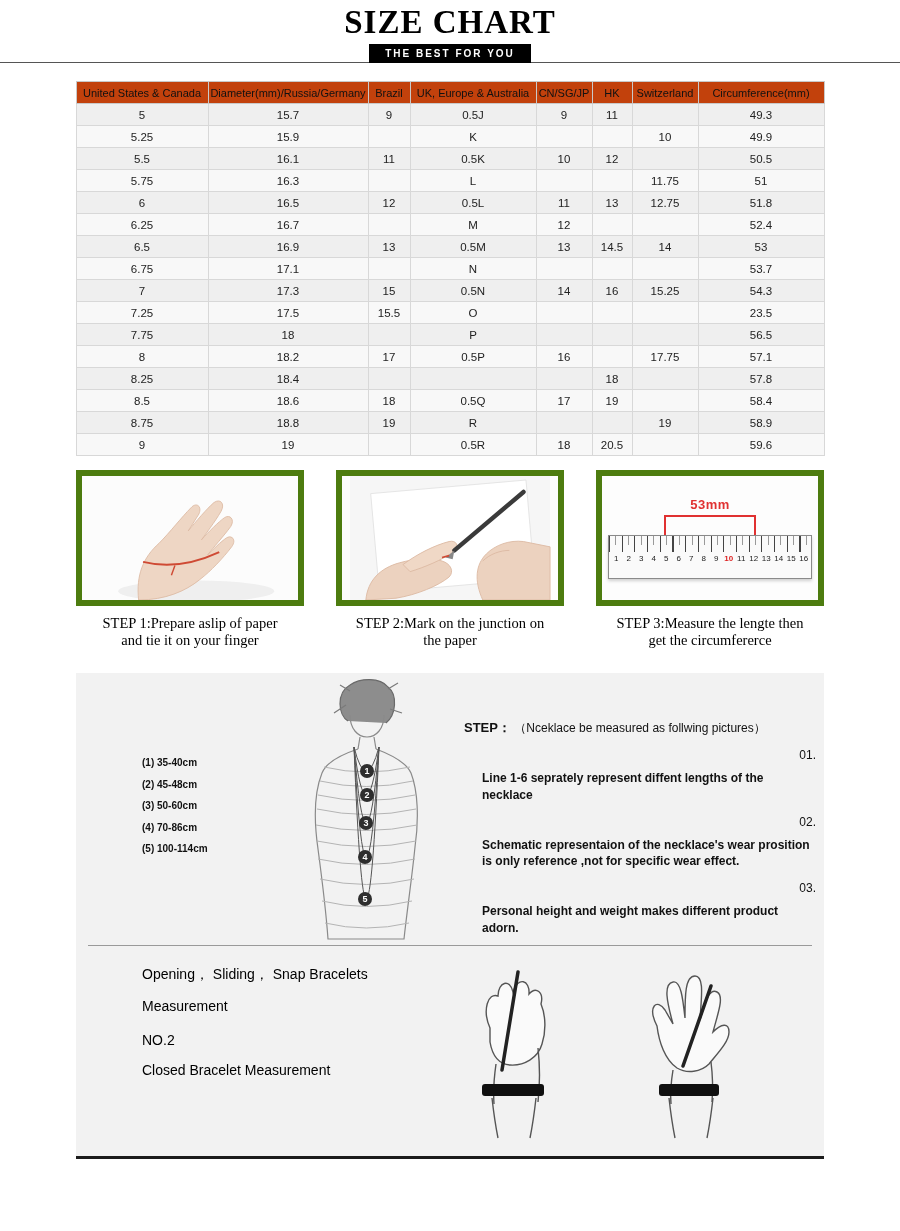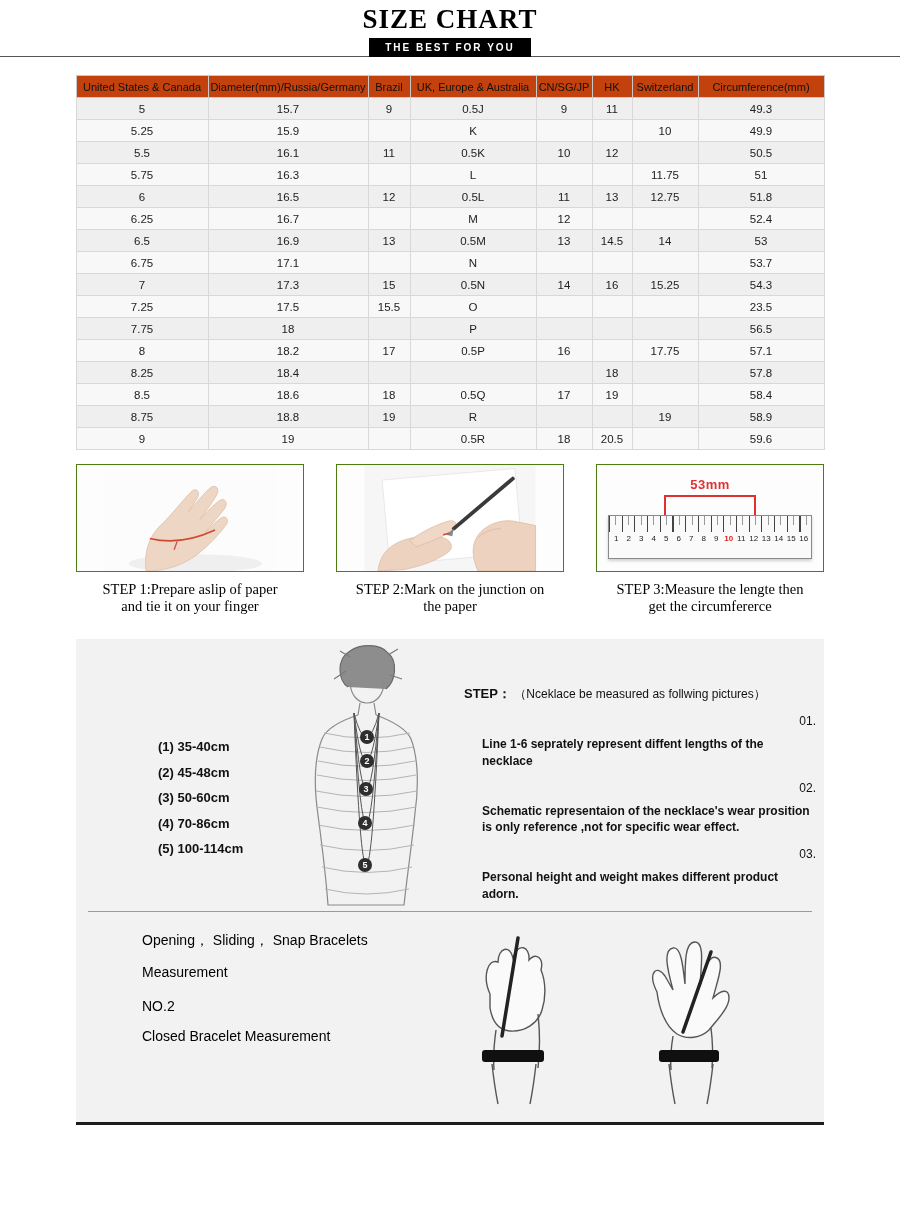--- a/index.html
+++ b/index.html
@@ -8,21 +8,21 @@
     width: 900px; height: 1231px; overflow: hidden;
     background: #ffffff; color: #111;
     font-family: "Liberation Sans", sans-serif;
   }
 
   
   .header { padding-top: 4px; }
   .title {
     margin: 0; text-align: center;
     font-family: "Liberation Serif", serif;
-    font-size: 27px; font-weight: 700; letter-spacing: 1px; color: #000;
+    font-size: 33px; font-weight: 700; letter-spacing: 1px; color: #000;
   }
   .rule-row { display: flex; align-items: flex-end; margin-top: 3px; }
   .rule { flex: 1; height: 0; border-top: 1px solid #555; }
   .ribbon {
     background: #000; color: #fff; font-size: 10px; font-weight: 700;
     letter-spacing: 2px; padding: 4px 16px; white-space: nowrap;
   }
 
   
   .size-table {
@@ -45,21 +45,21 @@
   .size-table th:nth-child(4){width:126px}
   .size-table th:nth-child(5){width:56px}
   .size-table th:nth-child(6){width:40px}
   .size-table th:nth-child(7){width:66px}
   .size-table th:nth-child(8){width:126px}
 
   
   .steps { width: 748px; margin: 14px auto 0; display: flex; justify-content: space-between; }
   .step { margin: 0; width: 228px; }
   .step-img {
-    width: 100%; height: 108px; border: 1px solid #4d7c0f;
+    width: 100%; height: 136px; border: 6px solid #4d7c0f;
     background: #fdfdfd; position: relative; overflow: hidden;
   }
   .step-img svg { display: block; width: 100%; height: 100%; }
   .step-cap {
     margin-top: 9px; text-align: center; color: #000;
     font-family: "Liberation Serif", serif; font-size: 14.5px; line-height: 1.18;
   }
   .ruler-box { display: flex; flex-direction: column; align-items: center; justify-content: center; }
   .bracket-label { color: #e03131; font-weight: 700; font-size: 13px; letter-spacing: .5px; }
   .bracket { width: 92px; height: 20px; border: 2px solid #e03131; border-bottom: none; margin-top: 3px; }
@@ -76,22 +76,22 @@
     background-repeat: no-repeat;
   }
   .ruler-numbers { display: flex; padding: 0 1px; margin-top: 2px; }
   .ruler-numbers span { flex: 1; text-align: center; font-size: 8px; color: #222; }
   .ruler-numbers span.hl { color: #d22; font-weight: 700; }
 
   
   .lower { width: 748px; margin: 24px auto 0; background: #f2f2f2; border-bottom: 3px solid #1c1c1c; }
   .necklace { position: relative; height: 272px; }
   .lengths {
-    list-style: none; margin: 16px; padding: 0; position: absolute;
-    left: 66px; top: 84px; font-size: 13px; font-weight: 700;
+    list-style: none; margin: 0; padding: 0; position: absolute;
+    left: 66px; top: 84px; font-size: 10px; font-weight: 700;
   }
   .lengths li { margin-bottom: 10.5px; }
   .figure-wrap { position: absolute; left: 200px; top: 2px; width: 180px; height: 268px; }
   .figure-wrap svg { width: 100%; height: 100%; display: block; }
   .marker {
     position: absolute; width: 14px; height: 14px; border-radius: 50%;
     background: #2e2e2e; color: #fff; font-size: 9px; font-weight: 700;
     text-align: center; line-height: 14px;
   }
   .m1{left:84px; top:89px} .m2{left:84px; top:113px} .m3{left:83px; top:141px}

